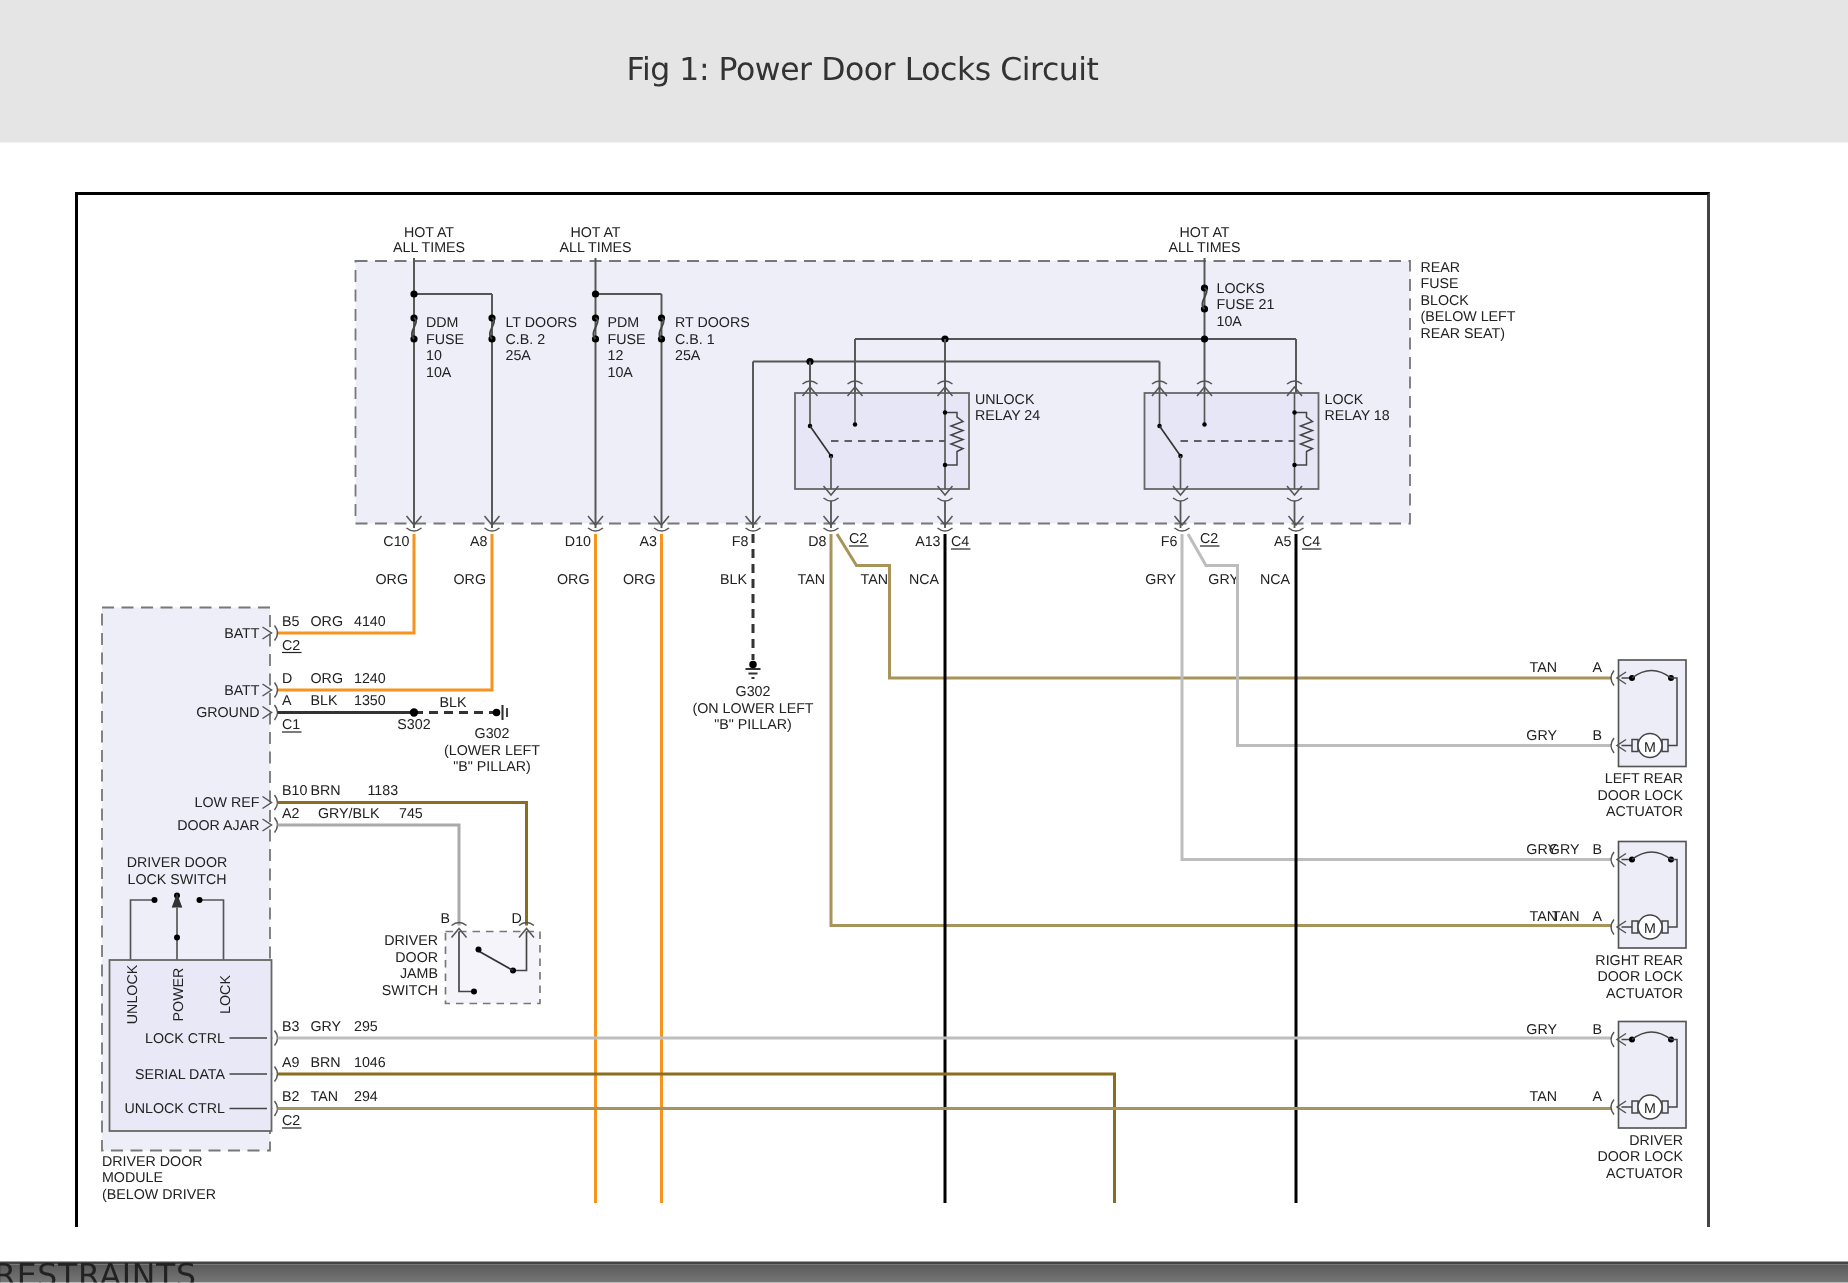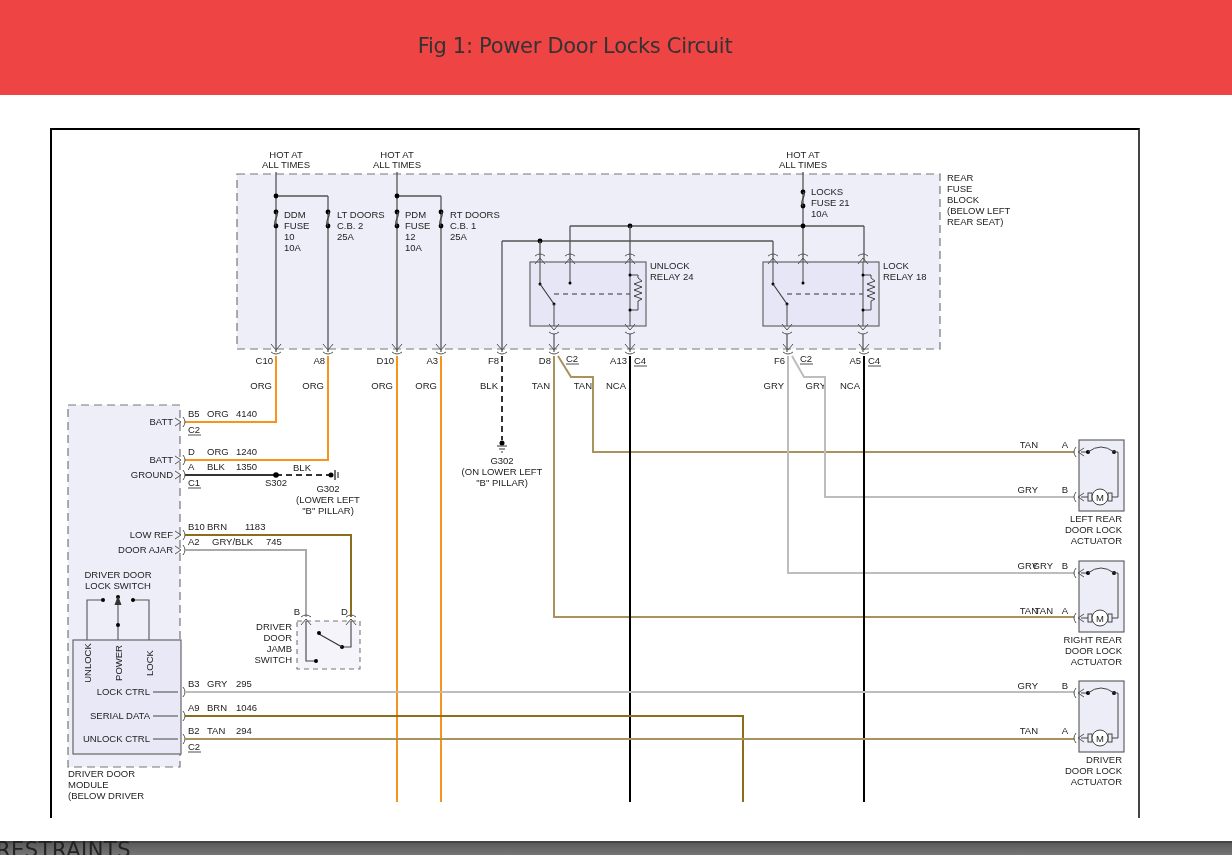--- a/index.html
+++ b/index.html
@@ -1,17 +1,17 @@
 <!DOCTYPE html>
 <html><head>
 <meta charset="utf-8">
 <style>
   html, body { margin:0; padding:0; }
   body { width:1232px; height:855px; position:relative; overflow:hidden; background:#ffffff; font-family:"Liberation Sans", sans-serif; }
-  .header { position:absolute; left:0; top:0; width:1232px; height:95px; background:#ef4444; }
+  .header { position:absolute; left:0; top:0; width:1232px; height:95px; background:#e5e5e5; }
   .header-title { position:absolute; left:0; width:1150px; top:34px; text-align:center; font-family:"DejaVu Sans", sans-serif; font-size:21px; color:#333; letter-spacing:-0.3px; }
   .frame { position:absolute; left:50px; top:128px; width:1090px; height:690px; border-top:2px solid #000; border-left:2px solid #000; border-right:2px solid #444; box-sizing:border-box; }
   svg.diagram { position:absolute; left:0; top:0; }
   svg text { font-family:"Liberation Sans", sans-serif; font-size:9.5px; fill:#222; }
   .footer-bar { position:absolute; left:0; top:841px; width:1232px; height:14px; background:linear-gradient(#5a5a5a,#7a7a7a); border-top:2px solid #444; }
   .footer-text { position:absolute; left:-4px; top:838px; font-family:"DejaVu Sans", sans-serif; font-size:21px; color:#222; letter-spacing:0.5px; }
 </style>
 </head>
 <body>
 

